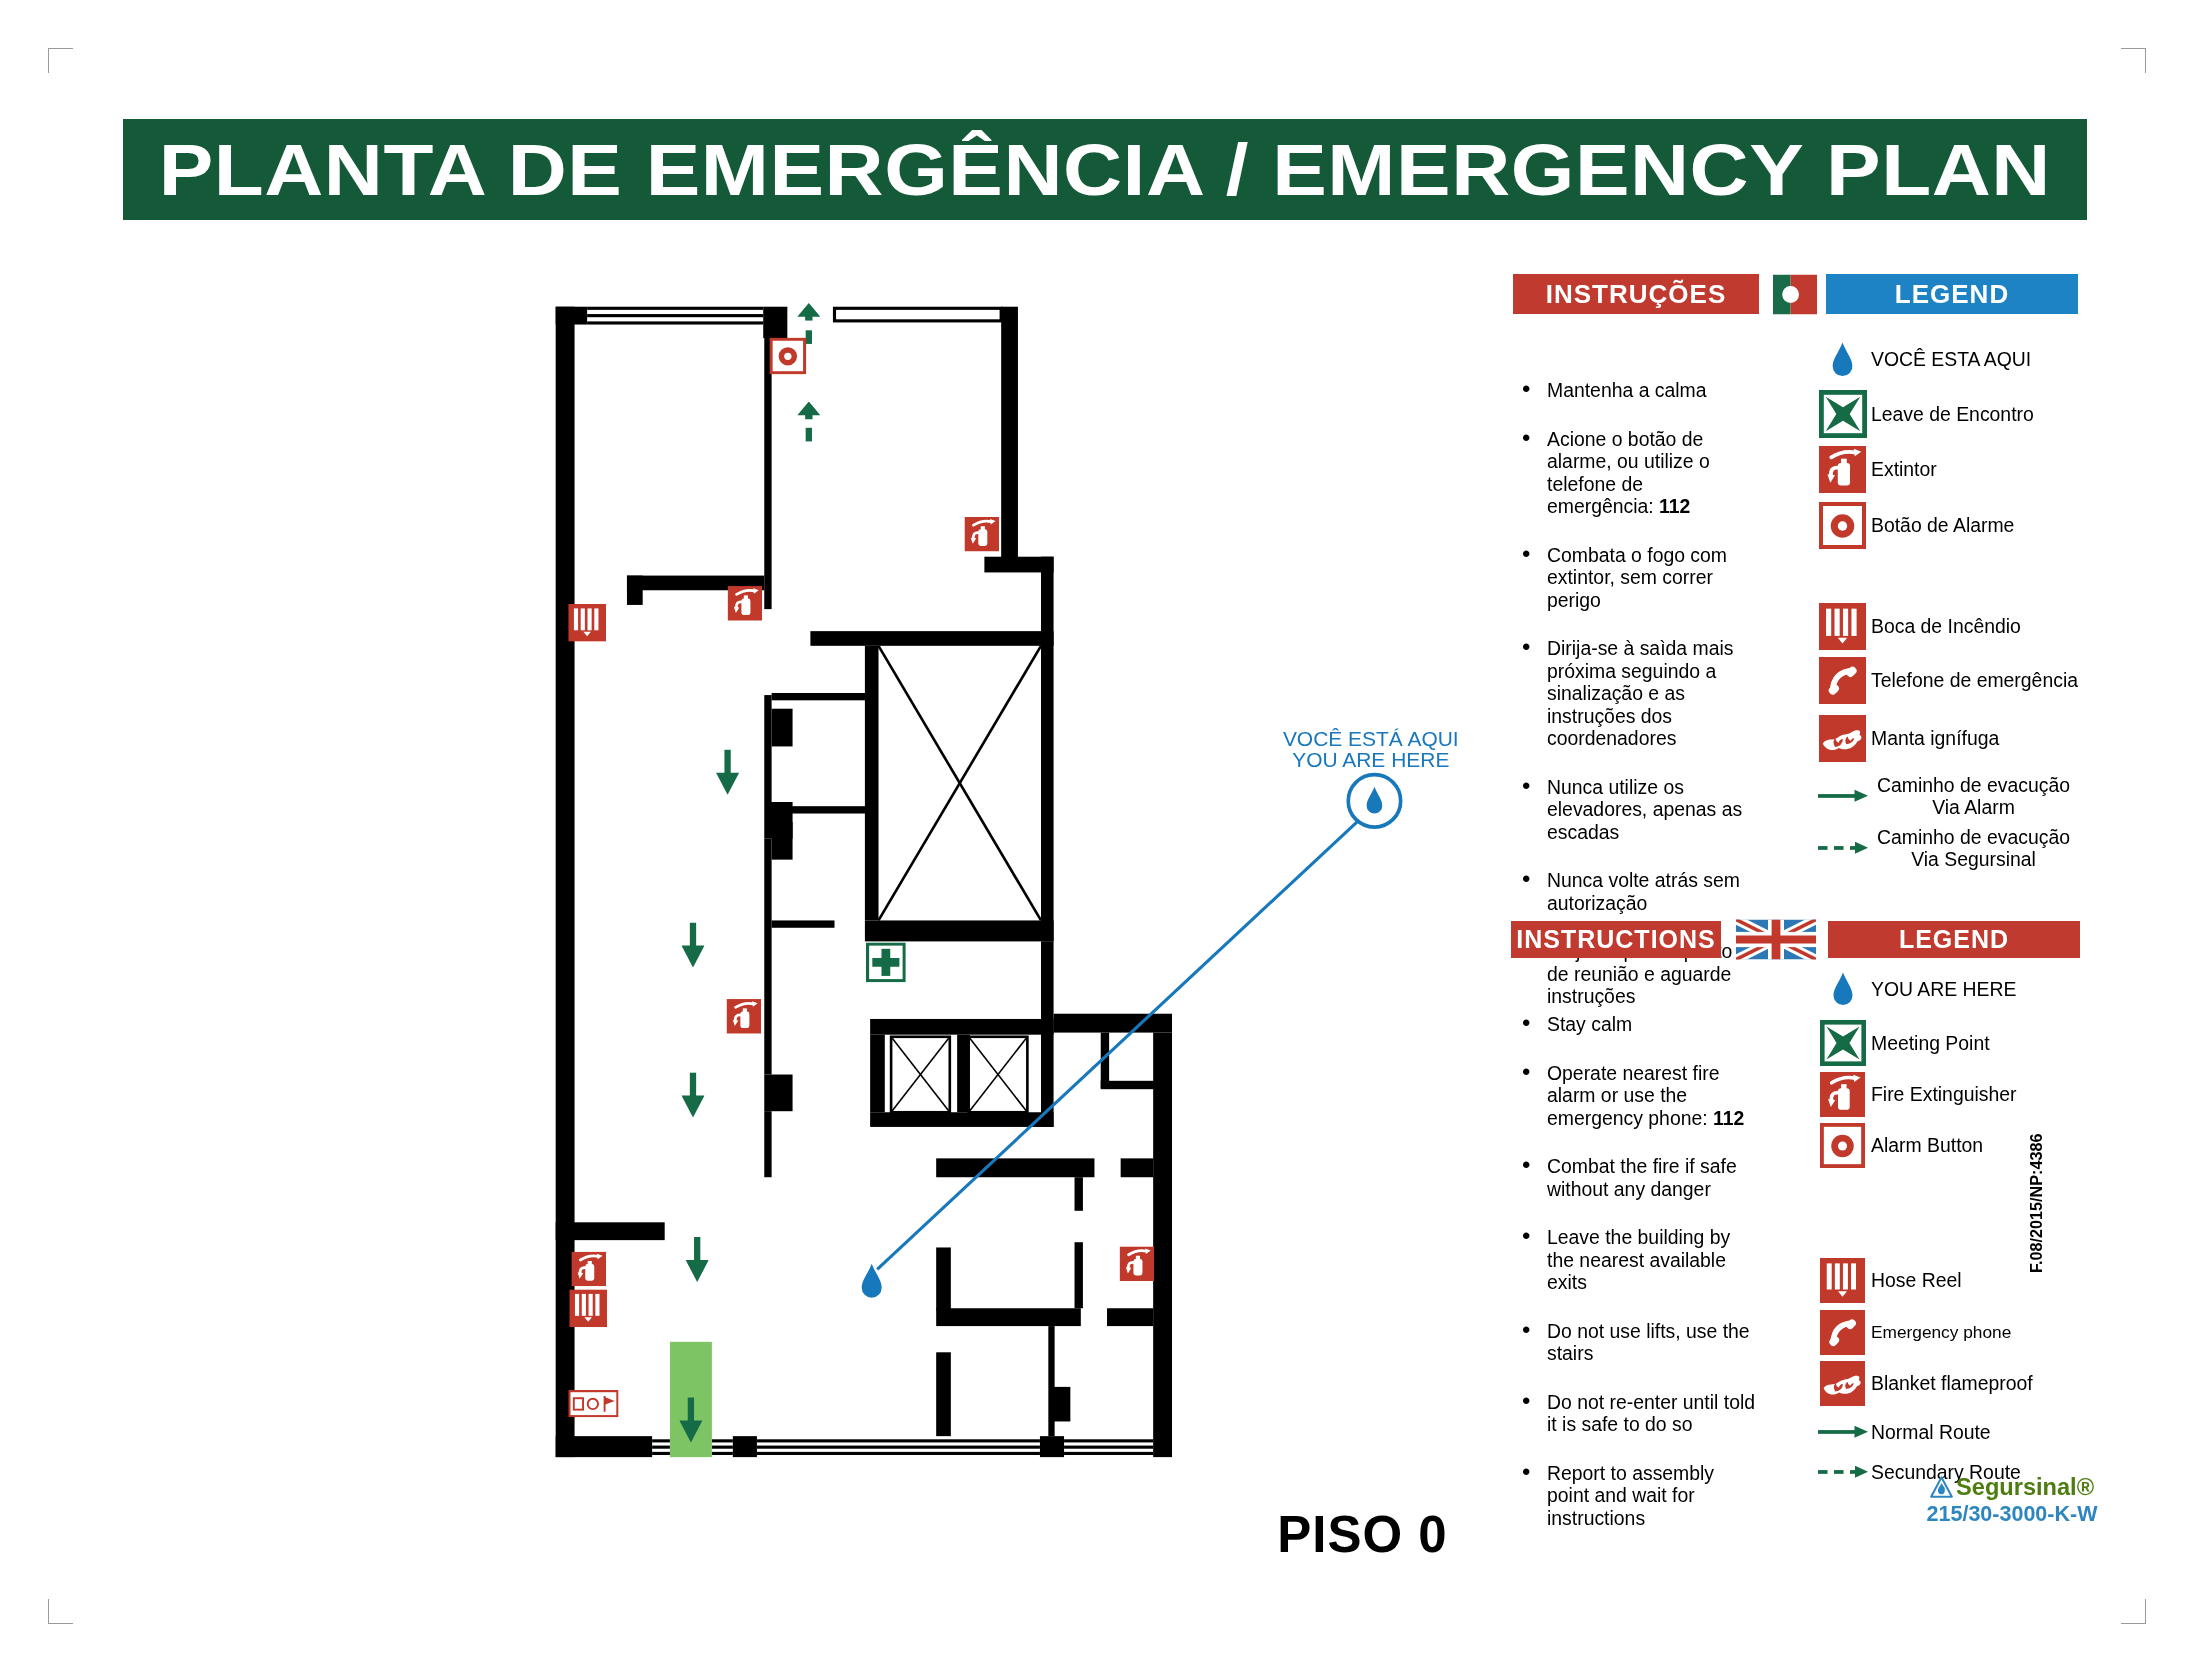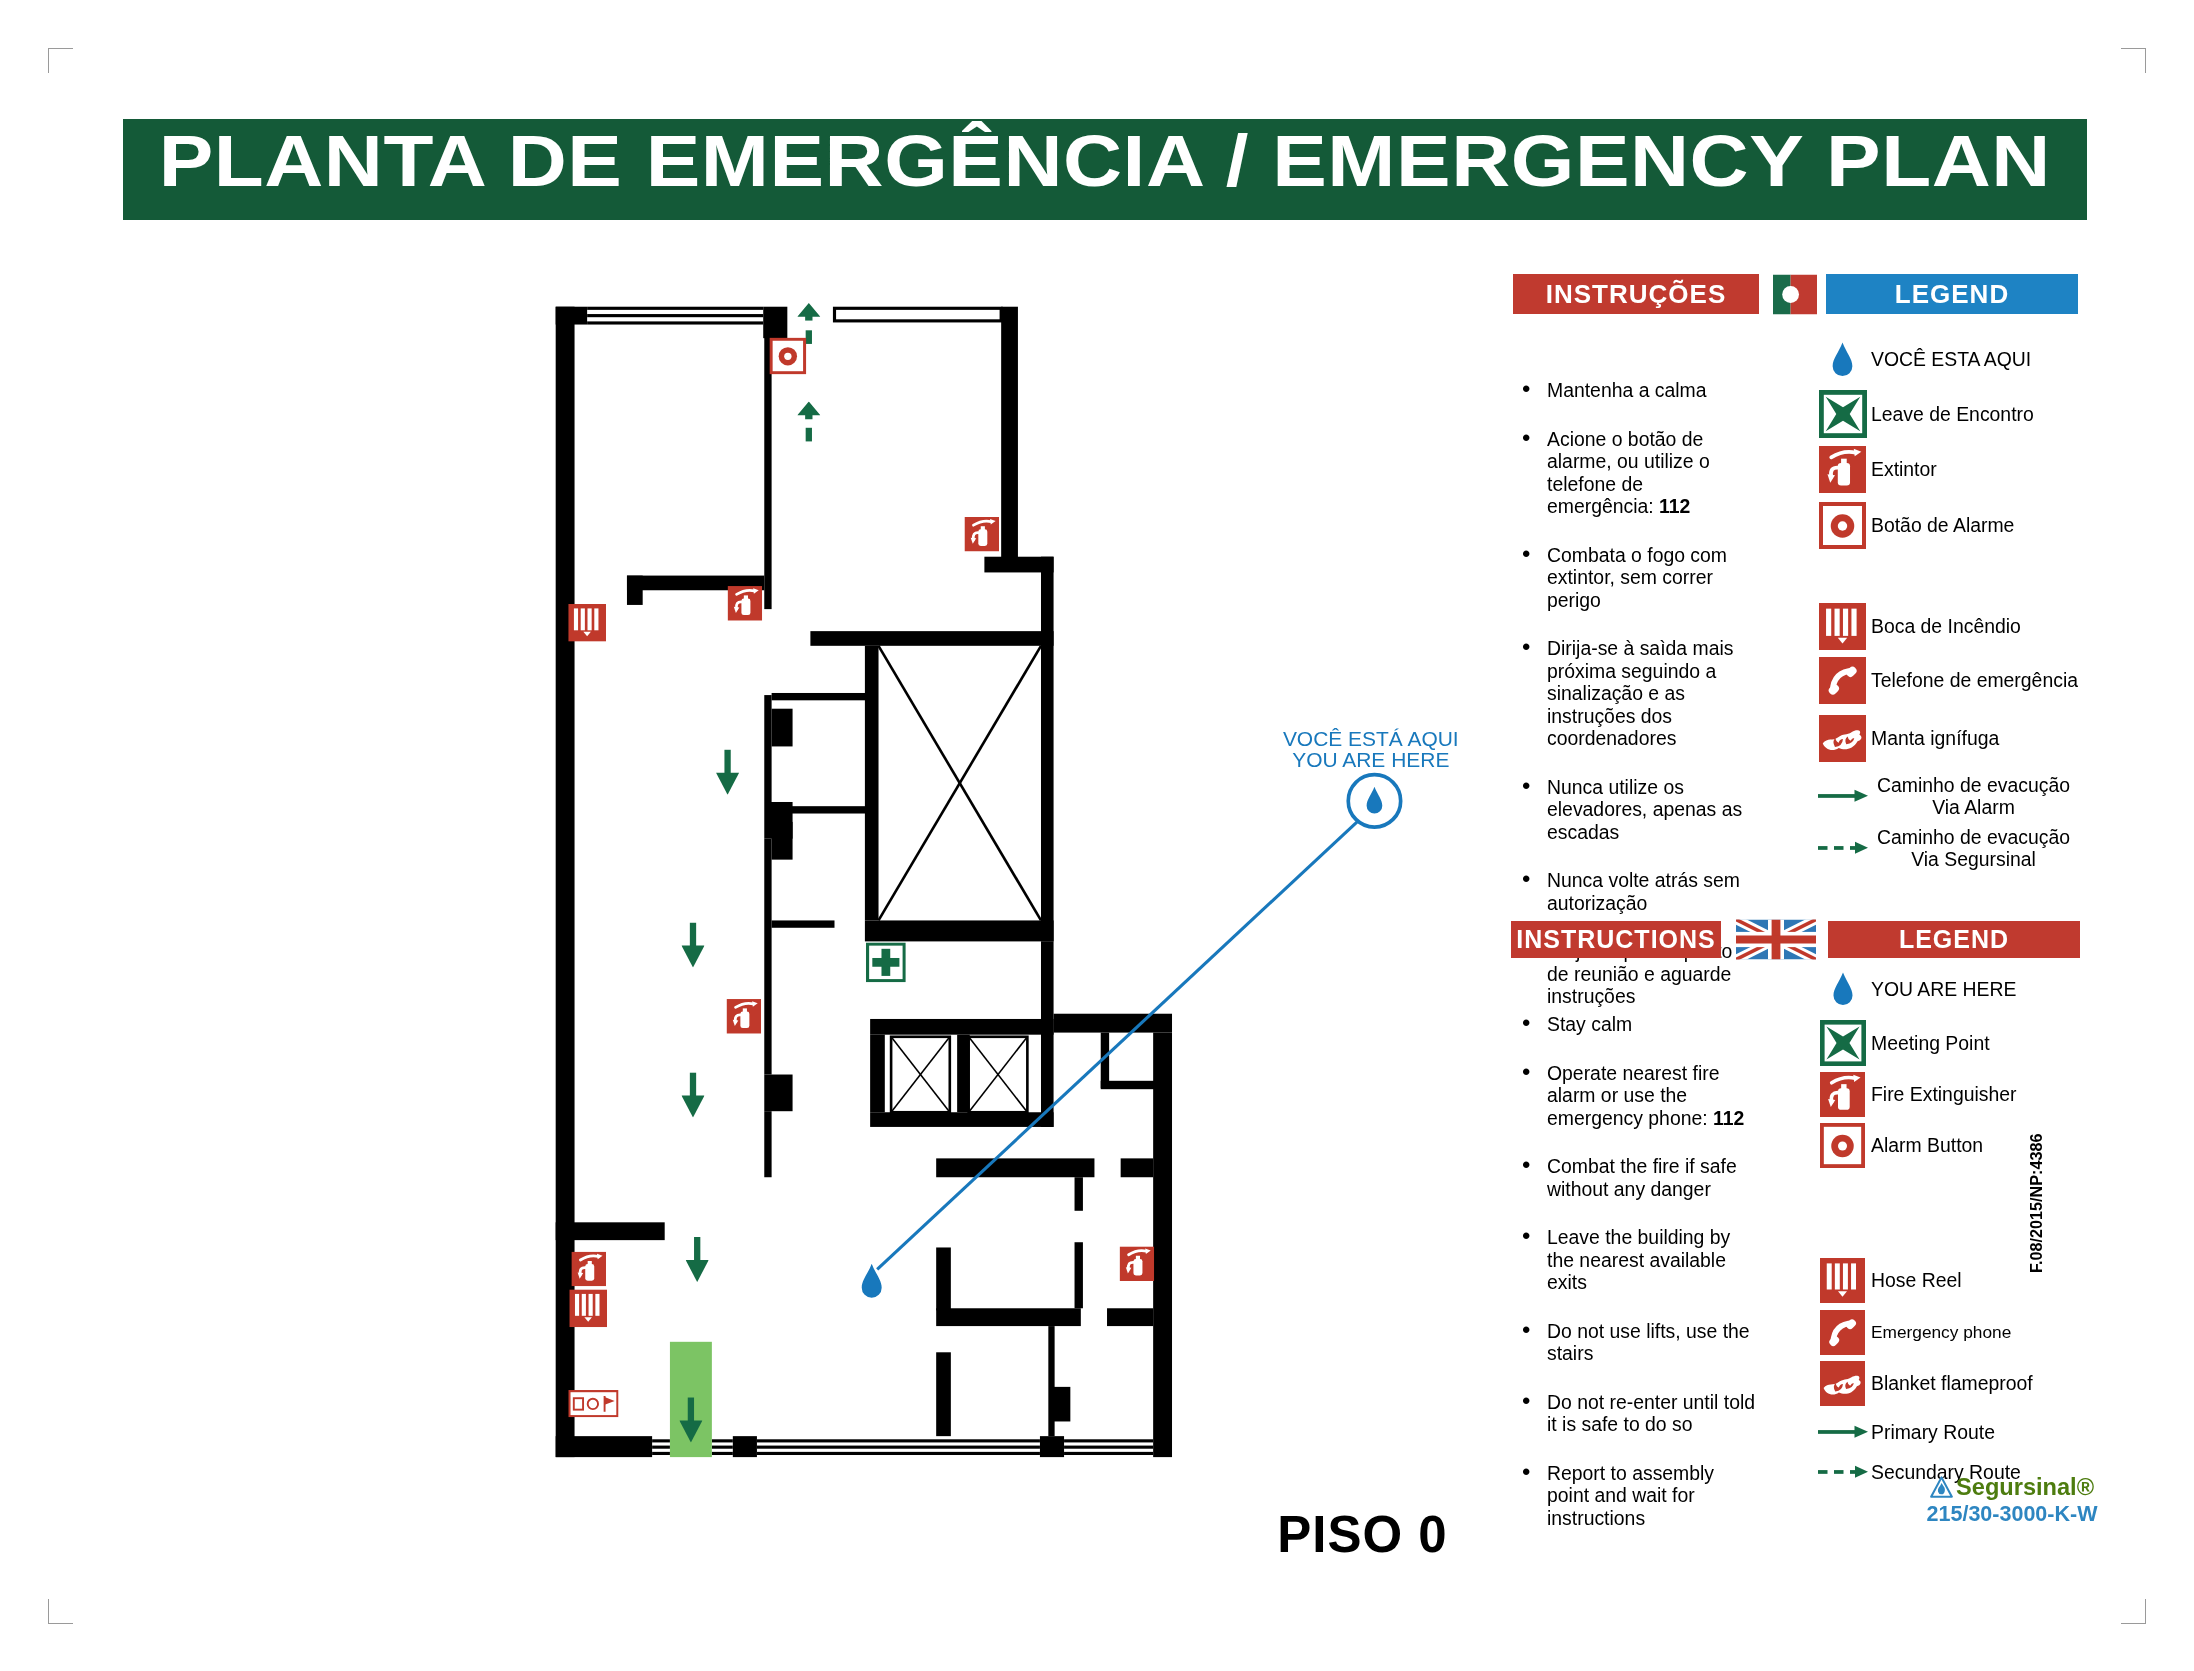--- a/index.html
+++ b/index.html
@@ -2,21 +2,21 @@
 <html style="font-size:8.4px"><head>
 <meta charset="utf-8">
 <style>
   html,body{margin:0;padding:0;background:#ffffff;}
   .page{position:relative;width:2194px;height:1672px;background:#fff;overflow:hidden;
         font-family:"Liberation Sans", sans-serif;color:#000;}
   .abs{position:absolute;}
 
   
   .title-band{position:absolute;left:123px;top:119px;width:1964px;height:101px;
-    background:#145a38;display:flex;align-items:flex-start;justify-content:center;}
+    background:#145a38;display:flex;align-items:center;justify-content:center;}
   .title-band span{color:#fff;font-weight:bold;font-size:73px;white-space:nowrap;
     transform:scaleX(1.12);letter-spacing:0.5px;}
 
   
   .banner{position:absolute;height:40px;display:flex;align-items:center;justify-content:center;
     color:#fff;font-weight:bold;font-size:26px;letter-spacing:1px;}
   .banner.red{background:#c03a2f;}
   .banner.blue{background:#1e83c4;}
 
   
@@ -464,21 +464,21 @@
         </svg>
       </span>
     <span class="llabel">Blanket flameproof</span>
   </div>
   <div class="lrow" style="top:1406px;">
     <span class="licon-box">
       <svg width="50" height="15.7" viewBox="0 0 200 60">
           <use href="#def-arrow-solid"></use>
         </svg>
       </span>
-    <span class="llabel">Primary Route</span>
+    <span class="llabel">Normal Route</span>
   </div>
   <div class="lrow" style="top:1446px;">
     <span class="licon-box">
       <svg width="50" height="15.7" viewBox="0 0 200 60">
           <use href="#def-arrow-dash"></use>
         </svg>
       </span>
     <span class="llabel">Secundary Route</span>
   </div>
 

